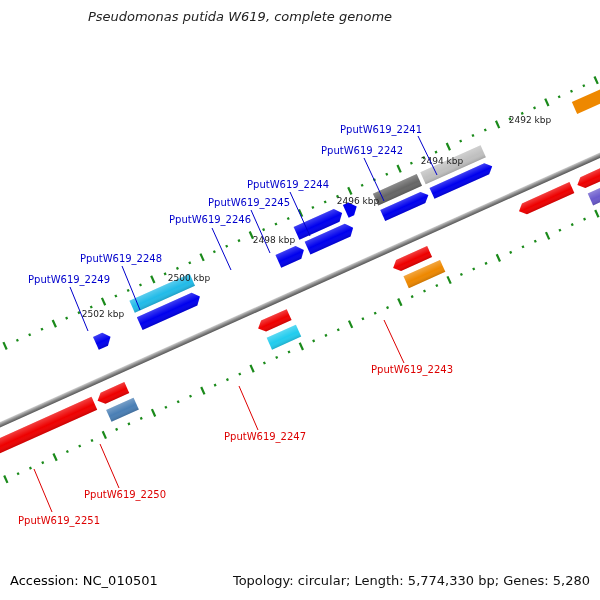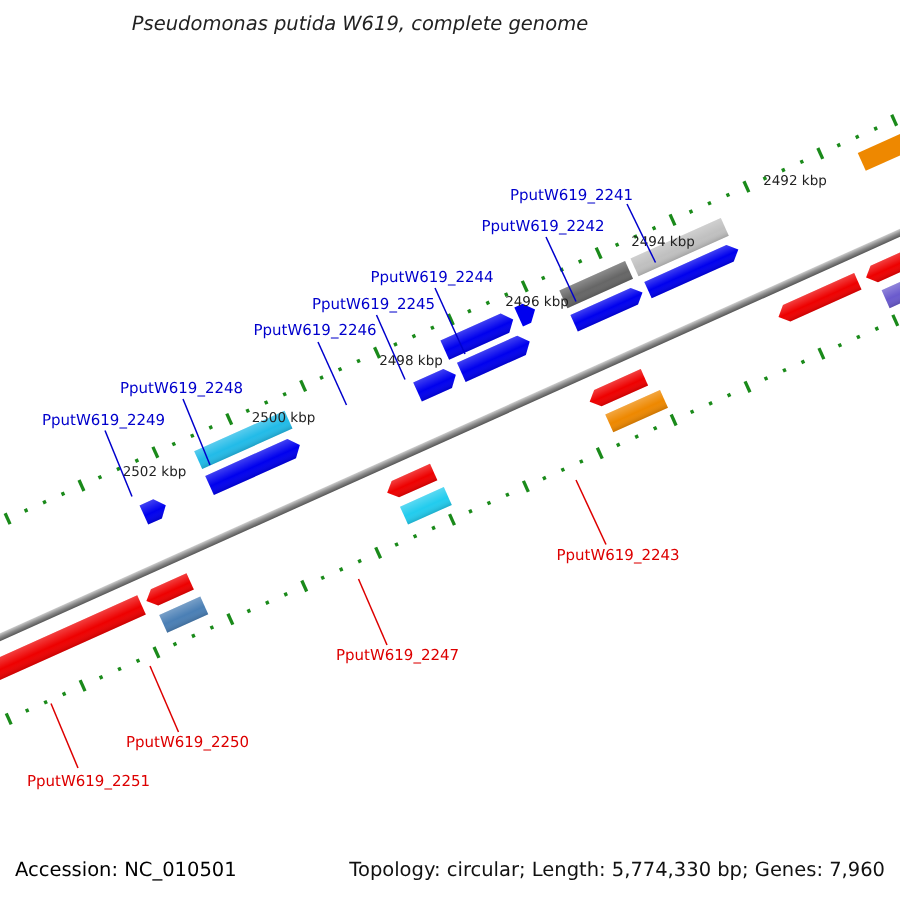--- a/index.html
+++ b/index.html
@@ -280,13 +280,13 @@
       <line x1="239" y1="386" x2="258" y2="430" stroke="#dd0000" stroke-width="1"></line>
       <text x="224" y="440" class="lbl" fill="#dd0000">PputW619_2247</text>
       <line x1="100" y1="444" x2="119" y2="488" stroke="#dd0000" stroke-width="1"></line>
       <text x="84" y="498" class="lbl" fill="#dd0000">PputW619_2250</text>
       <line x1="34" y1="469" x2="52" y2="512" stroke="#dd0000" stroke-width="1"></line>
       <text x="18" y="524" class="lbl" fill="#dd0000">PputW619_2251</text>
     </g>
 </svg>
 
 <div class="footer-left">Accession: NC_010501</div>
-<div class="footer-right">Topology: circular; Length: 5,774,330 bp; Genes: 7,960</div>
+<div class="footer-right">Topology: circular; Length: 5,774,330 bp; Genes: 5,280</div>
 
 </body></html>

